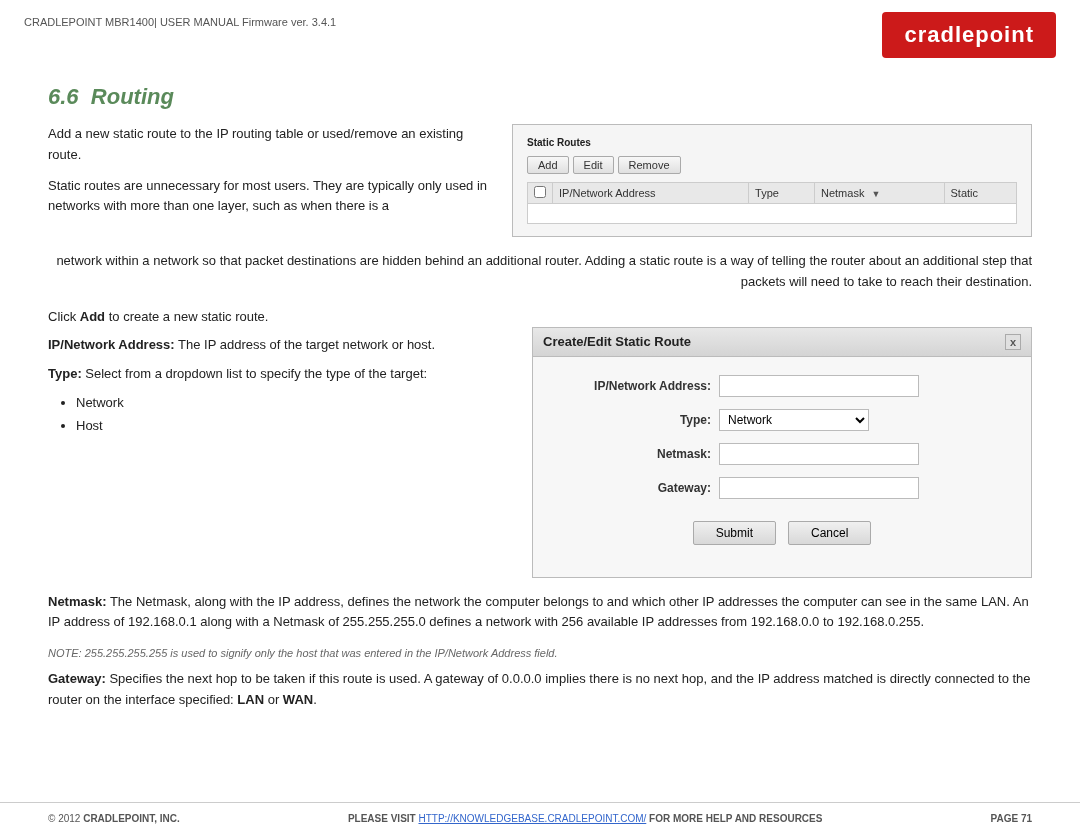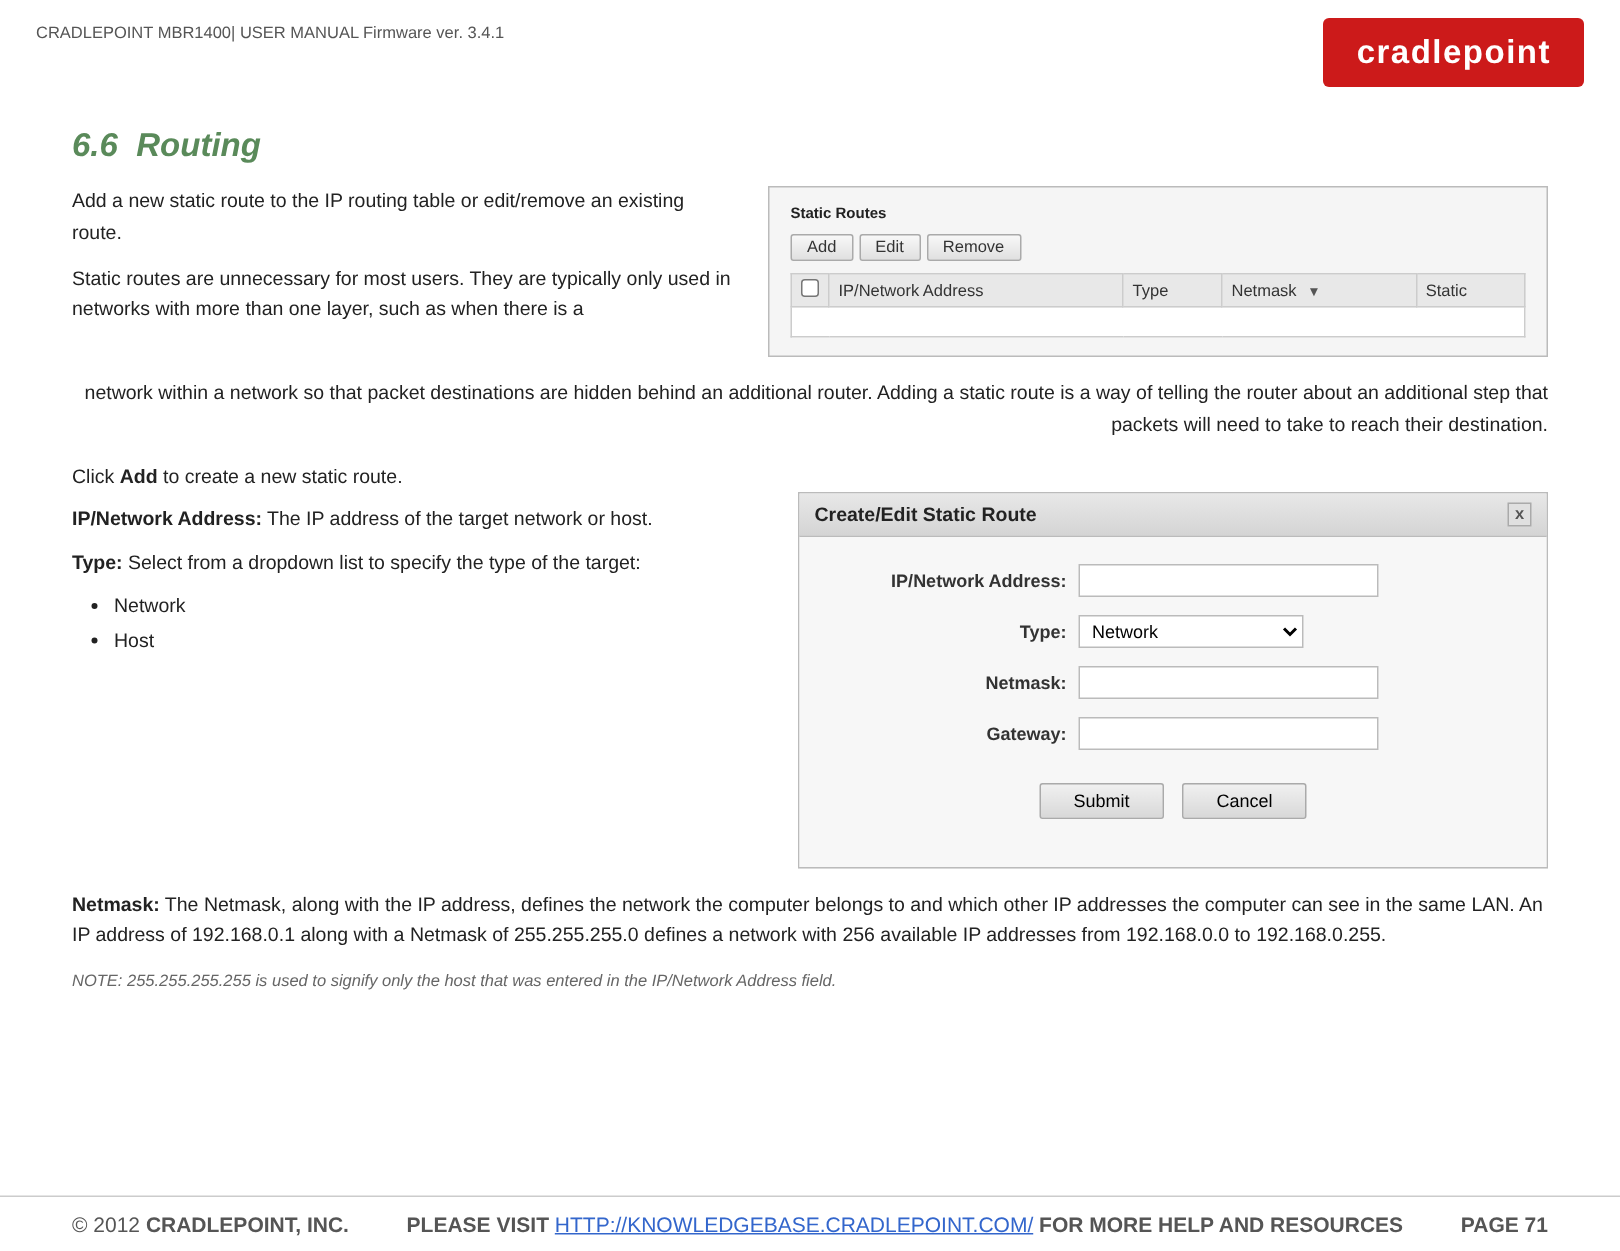--- a/index.html
+++ b/index.html
@@ -242,21 +242,21 @@
     .footer {
       position: absolute;
       bottom: 0;
       left: 0;
       right: 0;
       border-top: 1px solid #ccc;
       padding: 10px 48px;
       display: flex;
       justify-content: space-between;
       align-items: center;
-      font-size: 14px;
+      font-size: 10px;
       color: #555;
     }
     .footer-center {
       text-align: center;
     }
     .footer-link {
       color: #3366cc;
       text-decoration: underline;
     }
     b { font-weight: bold; }
@@ -274,21 +274,21 @@
 </div>
 
 <div class="main-content">
 
   <h2 class="section-heading">
     <span>6.6</span>&nbsp;&nbsp;<span>Routing</span>
   </h2>
 
   <div class="intro-row">
     <div class="intro-text">
-      <p style="margin-bottom:10px;">Add a new static route to the IP routing table or edit/remove an existing route.</p>
+      <p style="margin-bottom:10px;">Add a new static route to the IP routing table or used/remove an existing route.</p>
       <p>Static routes are unnecessary for most users. They are typically only used in networks with more than one layer, such as when there is a</p>
     </div>
     <div class="static-routes-box">
       <div class="static-routes-title">Static Routes</div>
       <div class="sr-toolbar">
         <button class="sr-btn">Add</button>
         <button class="sr-btn">Edit</button>
         <button class="sr-btn">Remove</button>
       </div>
       <table class="sr-table">
@@ -357,20 +357,23 @@
       </div>
     </div>
   </div>
 
   <p class="body-para">
     <b>Netmask:</b> The Netmask, along with the IP address, defines the network the computer belongs to and which other IP addresses the computer can see in the same LAN. An IP address of 192.168.0.1 along with a Netmask of 255.255.255.0 defines a network with 256 available IP addresses from 192.168.0.0 to 192.168.0.255.
   </p>
 
   <p class="note-text">NOTE: 255.255.255.255 is used to signify only the host that was entered in the IP/Network Address field.</p>
 
+  <p class="body-para">
+    <b>Gateway:</b> Specifies the next hop to be taken if this route is used. A gateway of 0.0.0.0 implies there is no next hop, and the IP address matched is directly connected to the router on the interface specified: <b>LAN</b> or <b>WAN</b>.
+  </p>
 
 </div>
 
 <div class="footer">
   <span>
     © 2012 <b>CRADLEPOINT, INC.</b>
   </span>
   <span class="footer-center">
     <b>PLEASE VISIT </b><a class="footer-link" href="#">HTTP://KNOWLEDGEBASE.CRADLEPOINT.COM/</a><b> FOR MORE HELP AND RESOURCES</b>
   </span>

